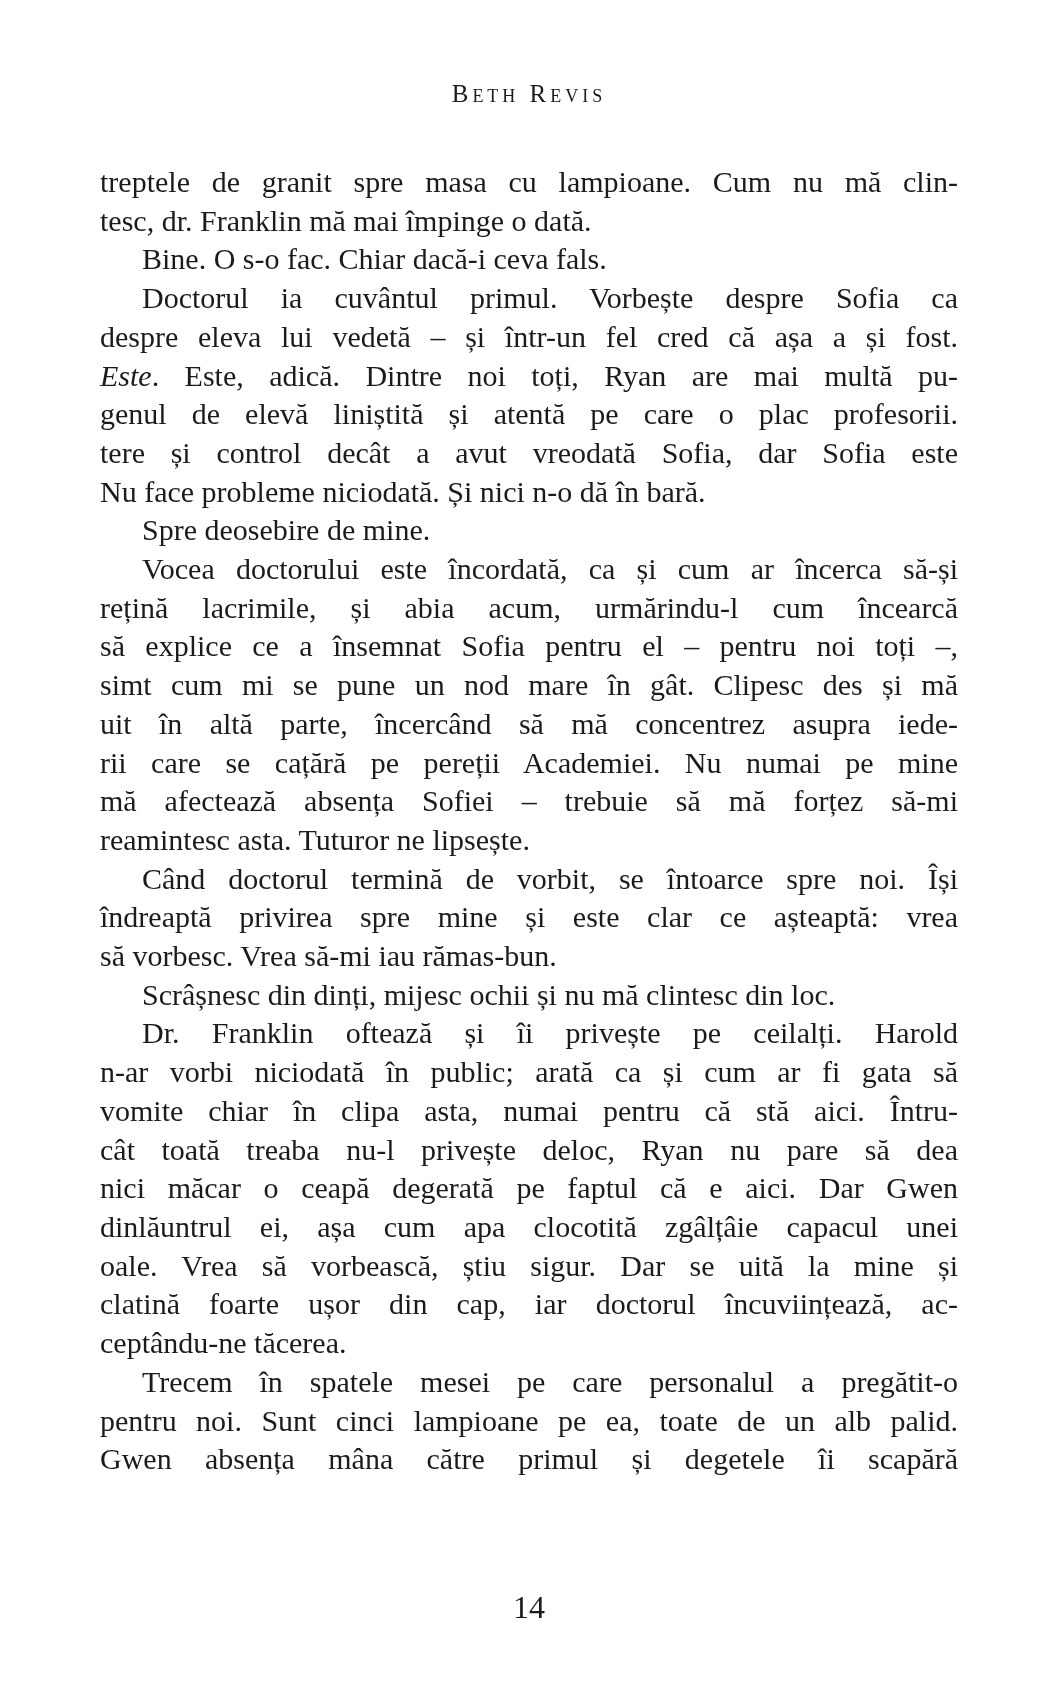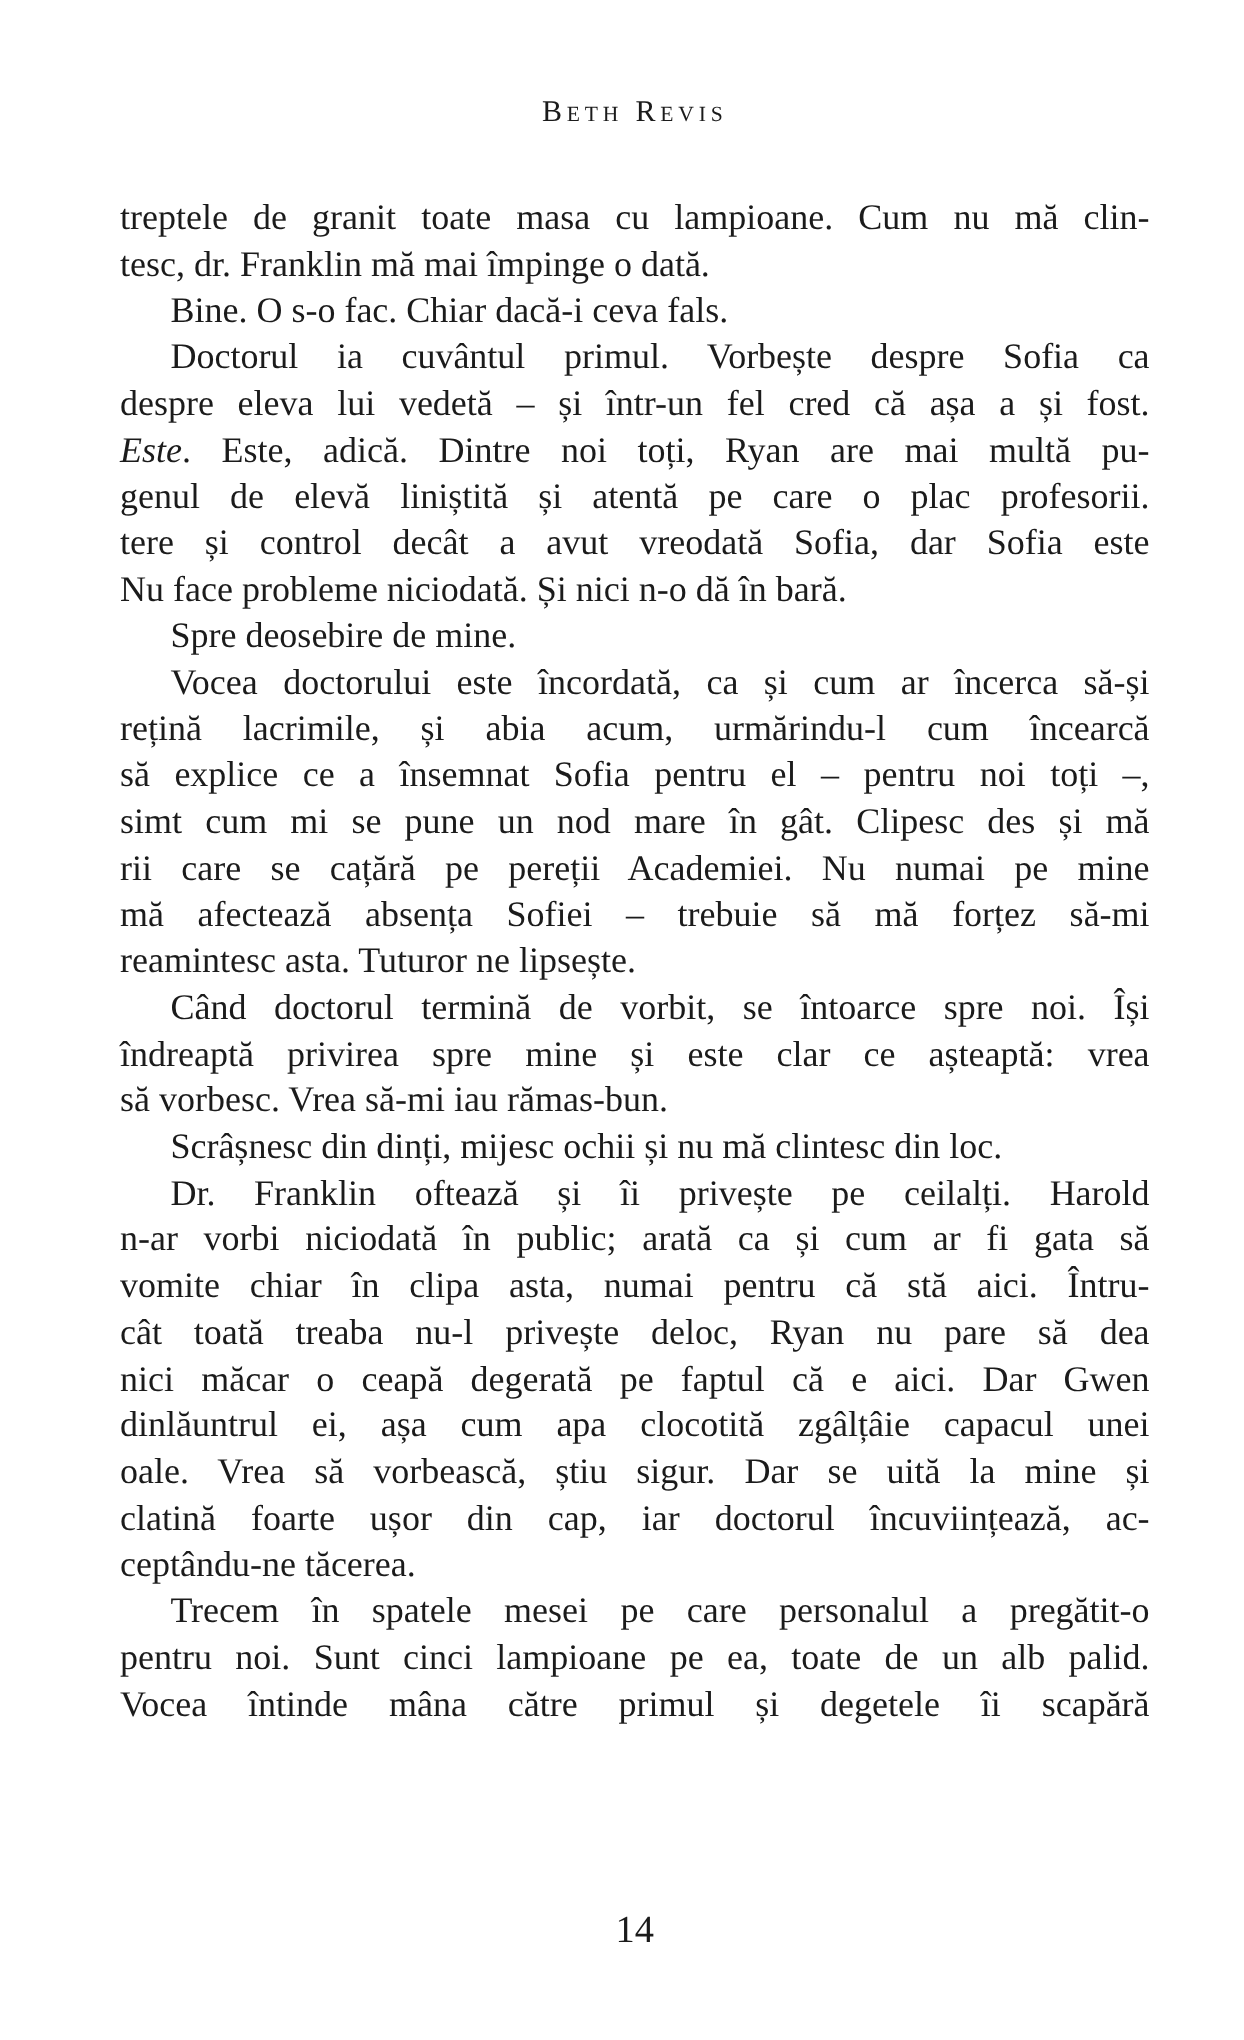--- a/index.html
+++ b/index.html
@@ -52,49 +52,50 @@
     line-height: 40px;
   }
 </style>
 </head>
 <body>
 
 <div class="page">
   <div class="running-header">Beth Revis</div>
 
   <div class="body-text">
-      <div class="line jst"><span>treptele de granit toate masa cu lampioane. Cum nu mă clin-</span></div>
+      <div class="line jst"><span>treptele de granit spre masa cu lampioane. Cum nu mă clin-</span></div>
       <div class="line"><span>tesc, dr. Franklin mă mai împinge o dată.</span></div>
       <div class="line indent"><span>Bine. O s-o fac. Chiar dacă-i ceva fals.</span></div>
       <div class="line indent jst"><span>Doctorul ia cuvântul primul. Vorbește despre Sofia ca</span></div>
       <div class="line jst"><span>despre eleva lui vedetă – și într-un fel cred că așa a și fost.</span></div>
       <div class="line jst"><span style="font-style: italic;">Este</span><span>. Este, adică. Dintre noi toți, Ryan are mai multă pu-</span></div>
       <div class="line jst"><span>genul de elevă liniștită și atentă pe care o plac profesorii.</span></div>
       <div class="line jst"><span>tere și control decât a avut vreodată Sofia, dar Sofia este</span></div>
       <div class="line"><span>Nu face probleme niciodată. Și nici n-o dă în bară.</span></div>
       <div class="line indent"><span>Spre deosebire de mine.</span></div>
       <div class="line indent jst"><span>Vocea doctorului este încordată, ca și cum ar încerca să-și</span></div>
       <div class="line jst"><span>rețină lacrimile, și abia acum, urmărindu-l cum încearcă</span></div>
       <div class="line jst"><span>să explice ce a însemnat Sofia pentru el – pentru noi toți –,</span></div>
       <div class="line jst"><span>simt cum mi se pune un nod mare în gât. Clipesc des și mă</span></div>
+      <div class="line jst"><span>uit în altă parte, încercând să mă concentrez asupra iede-</span></div>
       <div class="line jst"><span>rii care se cațără pe pereții Academiei. Nu numai pe mine</span></div>
       <div class="line jst"><span>mă afectează absența Sofiei – trebuie să mă forțez să-mi</span></div>
       <div class="line"><span>reamintesc asta. Tuturor ne lipsește.</span></div>
       <div class="line indent jst"><span>Când doctorul termină de vorbit, se întoarce spre noi. Își</span></div>
       <div class="line jst"><span>îndreaptă privirea spre mine și este clar ce așteaptă: vrea</span></div>
       <div class="line"><span>să vorbesc. Vrea să-mi iau rămas-bun.</span></div>
       <div class="line indent"><span>Scrâșnesc din dinți, mijesc ochii și nu mă clintesc din loc.</span></div>
       <div class="line indent jst"><span>Dr. Franklin oftează și îi privește pe ceilalți. Harold</span></div>
       <div class="line jst"><span>n-ar vorbi niciodată în public; arată ca și cum ar fi gata să</span></div>
       <div class="line jst"><span>vomite chiar în clipa asta, numai pentru că stă aici. Întru-</span></div>
       <div class="line jst"><span>cât toată treaba nu-l privește deloc, Ryan nu pare să dea</span></div>
       <div class="line jst"><span>nici măcar o ceapă degerată pe faptul că e aici. Dar Gwen</span></div>
       <div class="line jst"><span>dinlăuntrul ei, așa cum apa clocotită zgâlțâie capacul unei</span></div>
       <div class="line jst"><span>oale. Vrea să vorbească, știu sigur. Dar se uită la mine și</span></div>
       <div class="line jst"><span>clatină foarte ușor din cap, iar doctorul încuviințează, ac-</span></div>
       <div class="line"><span>ceptându-ne tăcerea.</span></div>
       <div class="line indent jst"><span>Trecem în spatele mesei pe care personalul a pregătit-o</span></div>
       <div class="line jst"><span>pentru noi. Sunt cinci lampioane pe ea, toate de un alb palid.</span></div>
-      <div class="line jst"><span>Vocea întinde mâna către primul și degetele îi scapără</span></div>
+      <div class="line jst"><span>Gwen absența mâna către primul și degetele îi scapără</span></div>
     </div>
 
   <div class="page-number">14</div>
 </div>
 
 </body></html>

